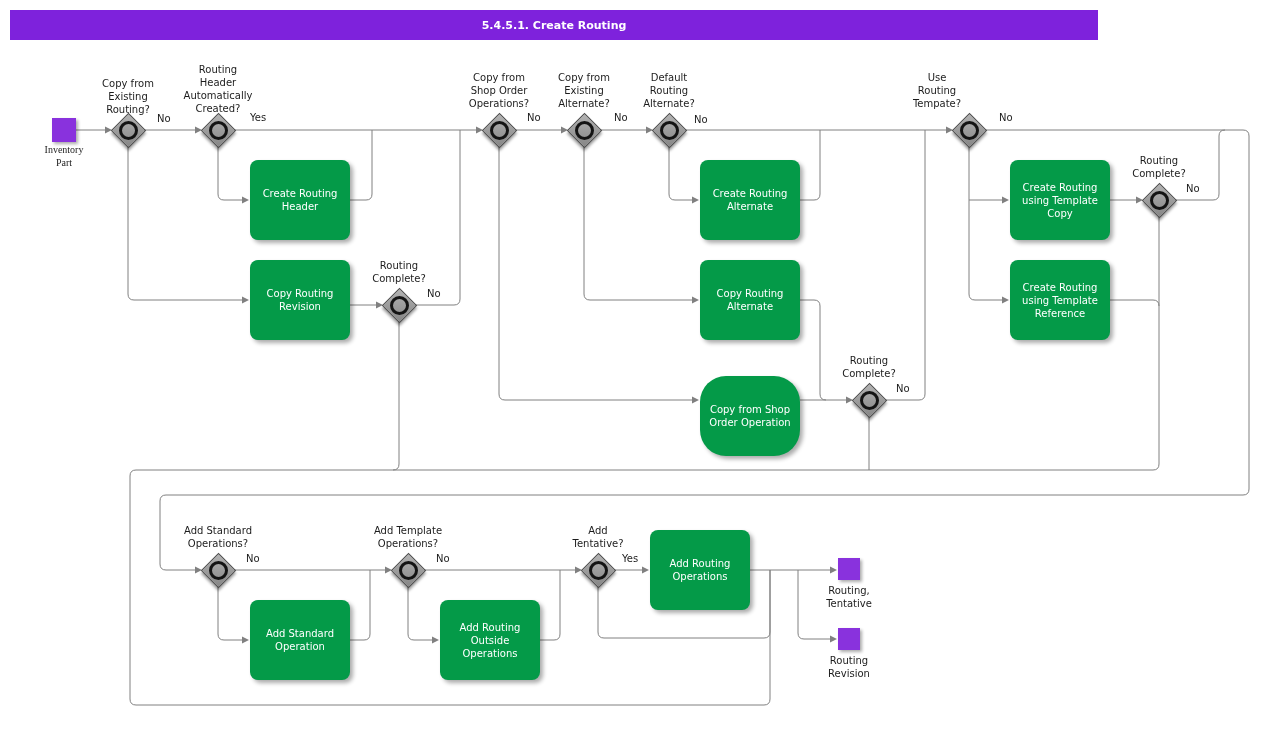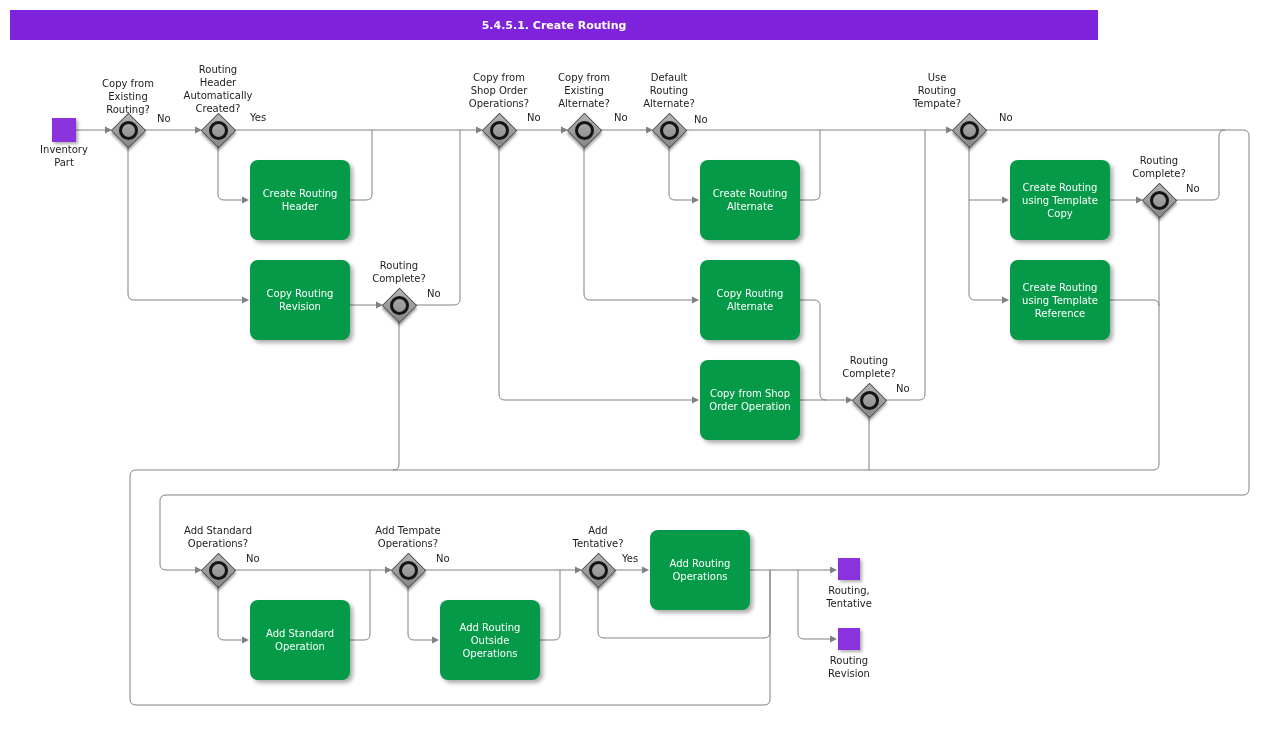--- a/index.html
+++ b/index.html
@@ -105,21 +105,21 @@
       <path d="M392,570 l-7,-3.5 v7 z"></path>
         <path d="M582,570 l-7,-3.5 v7 z"></path>
       <path d="M439,640 l-7,-3.5 v7 z"></path>
         <path d="M649,570 l-7,-3.5 v7 z"></path>
       <path d="M837,570 l-7,-3.5 v7 z"></path>
         <path d="M837,639 l-7,-3.5 v7 z"></path>
     </g>
   </svg>
 
   <div class="sq" style="left:52px;top:118px;"></div>
-  <div class="lbl" style="left:14px;top:143px;width:100px;">Inventory
+  <div class="lbl" style="left:14px;top:143px;width:100px;font-family:Liberation Serif, serif;">Inventory
 Part</div>
 
   <div class="sq" style="left:838px;top:558px;width:22px;height:22px;"></div>
   <div class="lbl" style="left:789px;top:584px;">Routing,
 Tentative</div>
 
   <div class="sq" style="left:838px;top:628px;width:22px;height:22px;"></div>
   <div class="lbl" style="left:789px;top:654px;">Routing
 Revision</div>
 
@@ -185,39 +185,39 @@
   <span class="branch" style="left:896px;top:383px;">No</span>
 
   <div class="diamond" style="left:205.5px;top:557.5px;"></div>
   <div class="ring" style="left:208.5px;top:560.5px;"></div>
   <div class="lbl" style="left:158px;top:524px;">Add Standard
 Operations?</div>
   <span class="branch" style="left:246px;top:553px;">No</span>
 
   <div class="diamond" style="left:395.5px;top:557.5px;"></div>
   <div class="ring" style="left:398.5px;top:560.5px;"></div>
-  <div class="lbl" style="left:348px;top:524px;">Add Tempate
+  <div class="lbl" style="left:348px;top:524px;">Add Template
 Operations?</div>
   <span class="branch" style="left:436px;top:553px;">No</span>
 
   <div class="diamond" style="left:585.5px;top:557.5px;"></div>
   <div class="ring" style="left:588.5px;top:560.5px;"></div>
   <div class="lbl" style="left:538px;top:524px;">Add
 Tentative?</div>
   <span class="branch" style="left:622px;top:553px;">Yes</span>
 
   <div class="proc" style="left:250px;top:160px;">Create Routing
 Header</div>
   <div class="proc" style="left:250px;top:260px;">Copy Routing
 Revision</div>
   <div class="proc" style="left:700px;top:160px;">Create Routing
 Alternate</div>
   <div class="proc" style="left:700px;top:260px;">Copy Routing
 Alternate</div>
-  <div class="proc" style="left:700px;top:360px;">Copy from Shop
+  <div class="proc" style="left:700px;top:376px;border-radius:26px;">Copy from Shop
 Order Operation</div>
   <div class="proc" style="left:1010px;top:160px;">Create Routing
 using Template
 Copy</div>
   <div class="proc" style="left:1010px;top:260px;">Create Routing
 using Template
 Reference</div>
   <div class="proc" style="left:250px;top:600px;">Add Standard
 Operation</div>
   <div class="proc" style="left:440px;top:600px;">Add Routing

